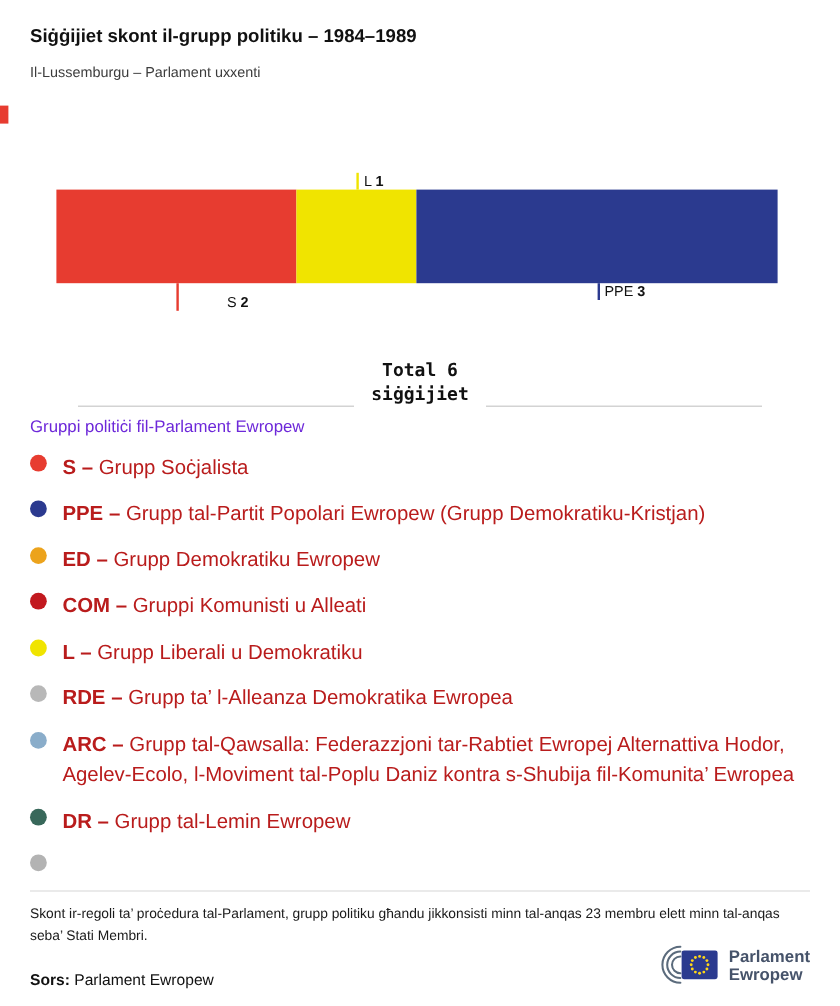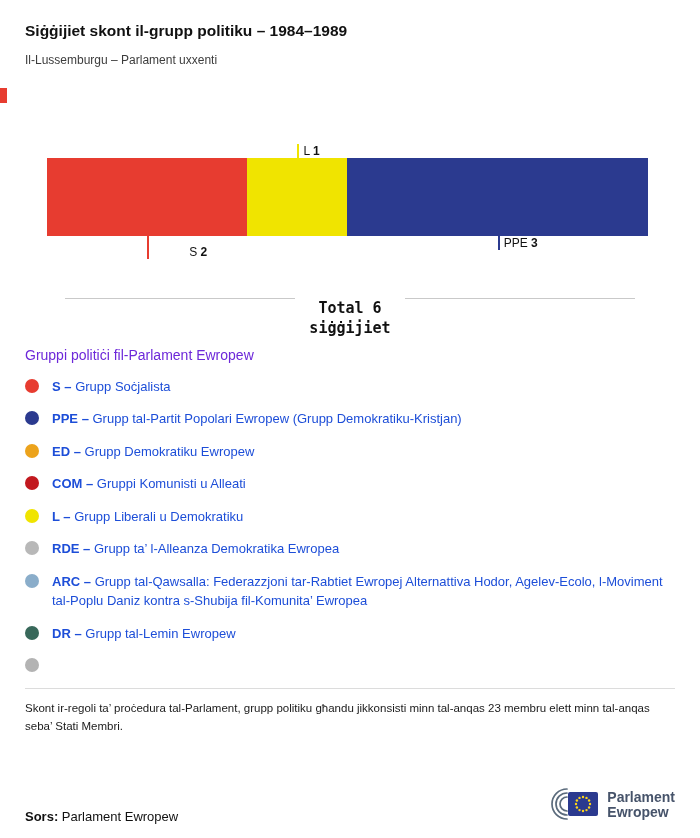--- a/index.html
+++ b/index.html
@@ -19,33 +19,33 @@
   .seat-bar { position:relative; display:flex; height:78px; }
   .bar-segment { height:100%; }
 
   .seg-label { position:absolute; display:flex; align-items:flex-end; gap:4px; }
   .seg-label.above { bottom:100%; }
   .seg-label.below { top:100%; }
   .seg-label .tick { display:block; width:2px; }
   .seg-label .seg-text { font-size:12px; line-height:1; color:#111; white-space:nowrap; padding-bottom:1px; }
   .seg-label .seg-text b { font-weight:700; }
 
-  .total-row { display:flex; align-items:flex-start; margin:62px 40px 0 40px; }
+  .total-row { display:flex; align-items:flex-end; margin:62px 40px 0 40px; }
   .total-line { flex:1; height:1px; background:#c9c9c9; }
   .total-text {
     display:flex; flex-direction:column; align-items:center;
     font-family:"DejaVu Sans Mono", monospace; font-weight:700;
     font-size:15px; line-height:1.35; color:#111; padding:0 14px;
   }
 
   .legend-heading { font-size:14px; font-weight:400; color:#6d28d9; margin:8px 0 14px 0; }
   .legend-list { margin:0; }
   .legend-item { display:flex; align-items:flex-start; gap:13px; margin-bottom:13px; }
   .dot { width:14px; height:14px; border-radius:50%; flex:none; margin-top:2px; }
-  .legend-text { font-size:13px; line-height:1.5; color:#1d4ed8; max-width:625px; }
+  .legend-text { font-size:17px; line-height:1.5; color:#b91c1c; max-width:625px; }
   .legend-text b { font-weight:700; }
 
   .divider { border:0; border-top:1px solid #dcdcdc; margin:16px 0 0 0; }
   .footnote { margin:11px 0 0 0; font-size:11.5px; line-height:1.55; color:#1a1a1a; }
 
   .footer { position:absolute; left:25px; right:25px; bottom:14px;
             display:flex; justify-content:space-between; align-items:flex-end; }
   .source { font-size:13px; color:#111; }
   .source b { font-weight:700; }
   .logo { display:flex; align-items:center; gap:7px; }

